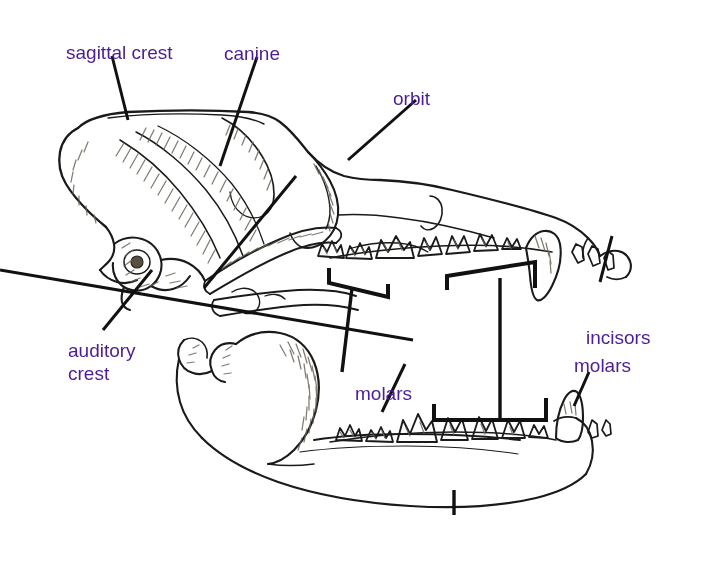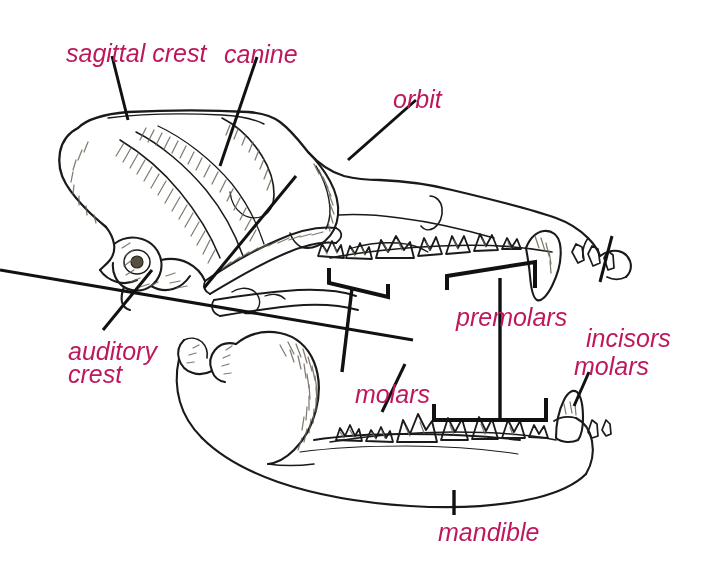--- a/index.html
+++ b/index.html
@@ -25,27 +25,26 @@
   #skull-svg {
     position: absolute;
     left: 0; top: 0;
     width: 720px;
     height: 586px;
     display: block;
   }
   .label-text {
     position: absolute;
     font-family: "Liberation Sans", sans-serif;
-    font-size: 25px;
+    font-size: 19px;
     line-height: 22px;
-    color: #be185d;
+    color: #4c1d95;
     white-space: pre;
     letter-spacing: 0px;
     user-select: none;
-    font-style: italic;
   }
 </style>
 </head>
 <body>
 
 <div id="figure-root">
 
   <svg id="skull-svg" viewBox="0 0 720 586">
     <defs>
       <g id="hatchset"></g>
@@ -565,22 +564,20 @@
   <div class="label-text" style="left:224px; top:43px;">canine</div>
 
   <div class="label-text" style="left:393px; top:88px;">orbit</div>
 
 
   <div class="label-text" style="left:68px; top:340px;">auditory</div>
   <div class="label-text" style="left:68px; top:363px;">crest</div>
 
   <div class="label-text" style="left:586px; top:288px;margin-top:39px;">incisors</div>
 
-  <div class="label-text" style="left:456px; top:306px;">premolars</div>
 
 
   <div class="label-text" style="left:318px; top:383px;margin-left:37px;">molars</div>
 
   <div class="label-text" style="left:574px; top:355px;">molars</div>
 
-  <div class="label-text" style="left:438px; top:521px;">mandible</div>
 
 </div>
 
 </body></html>

